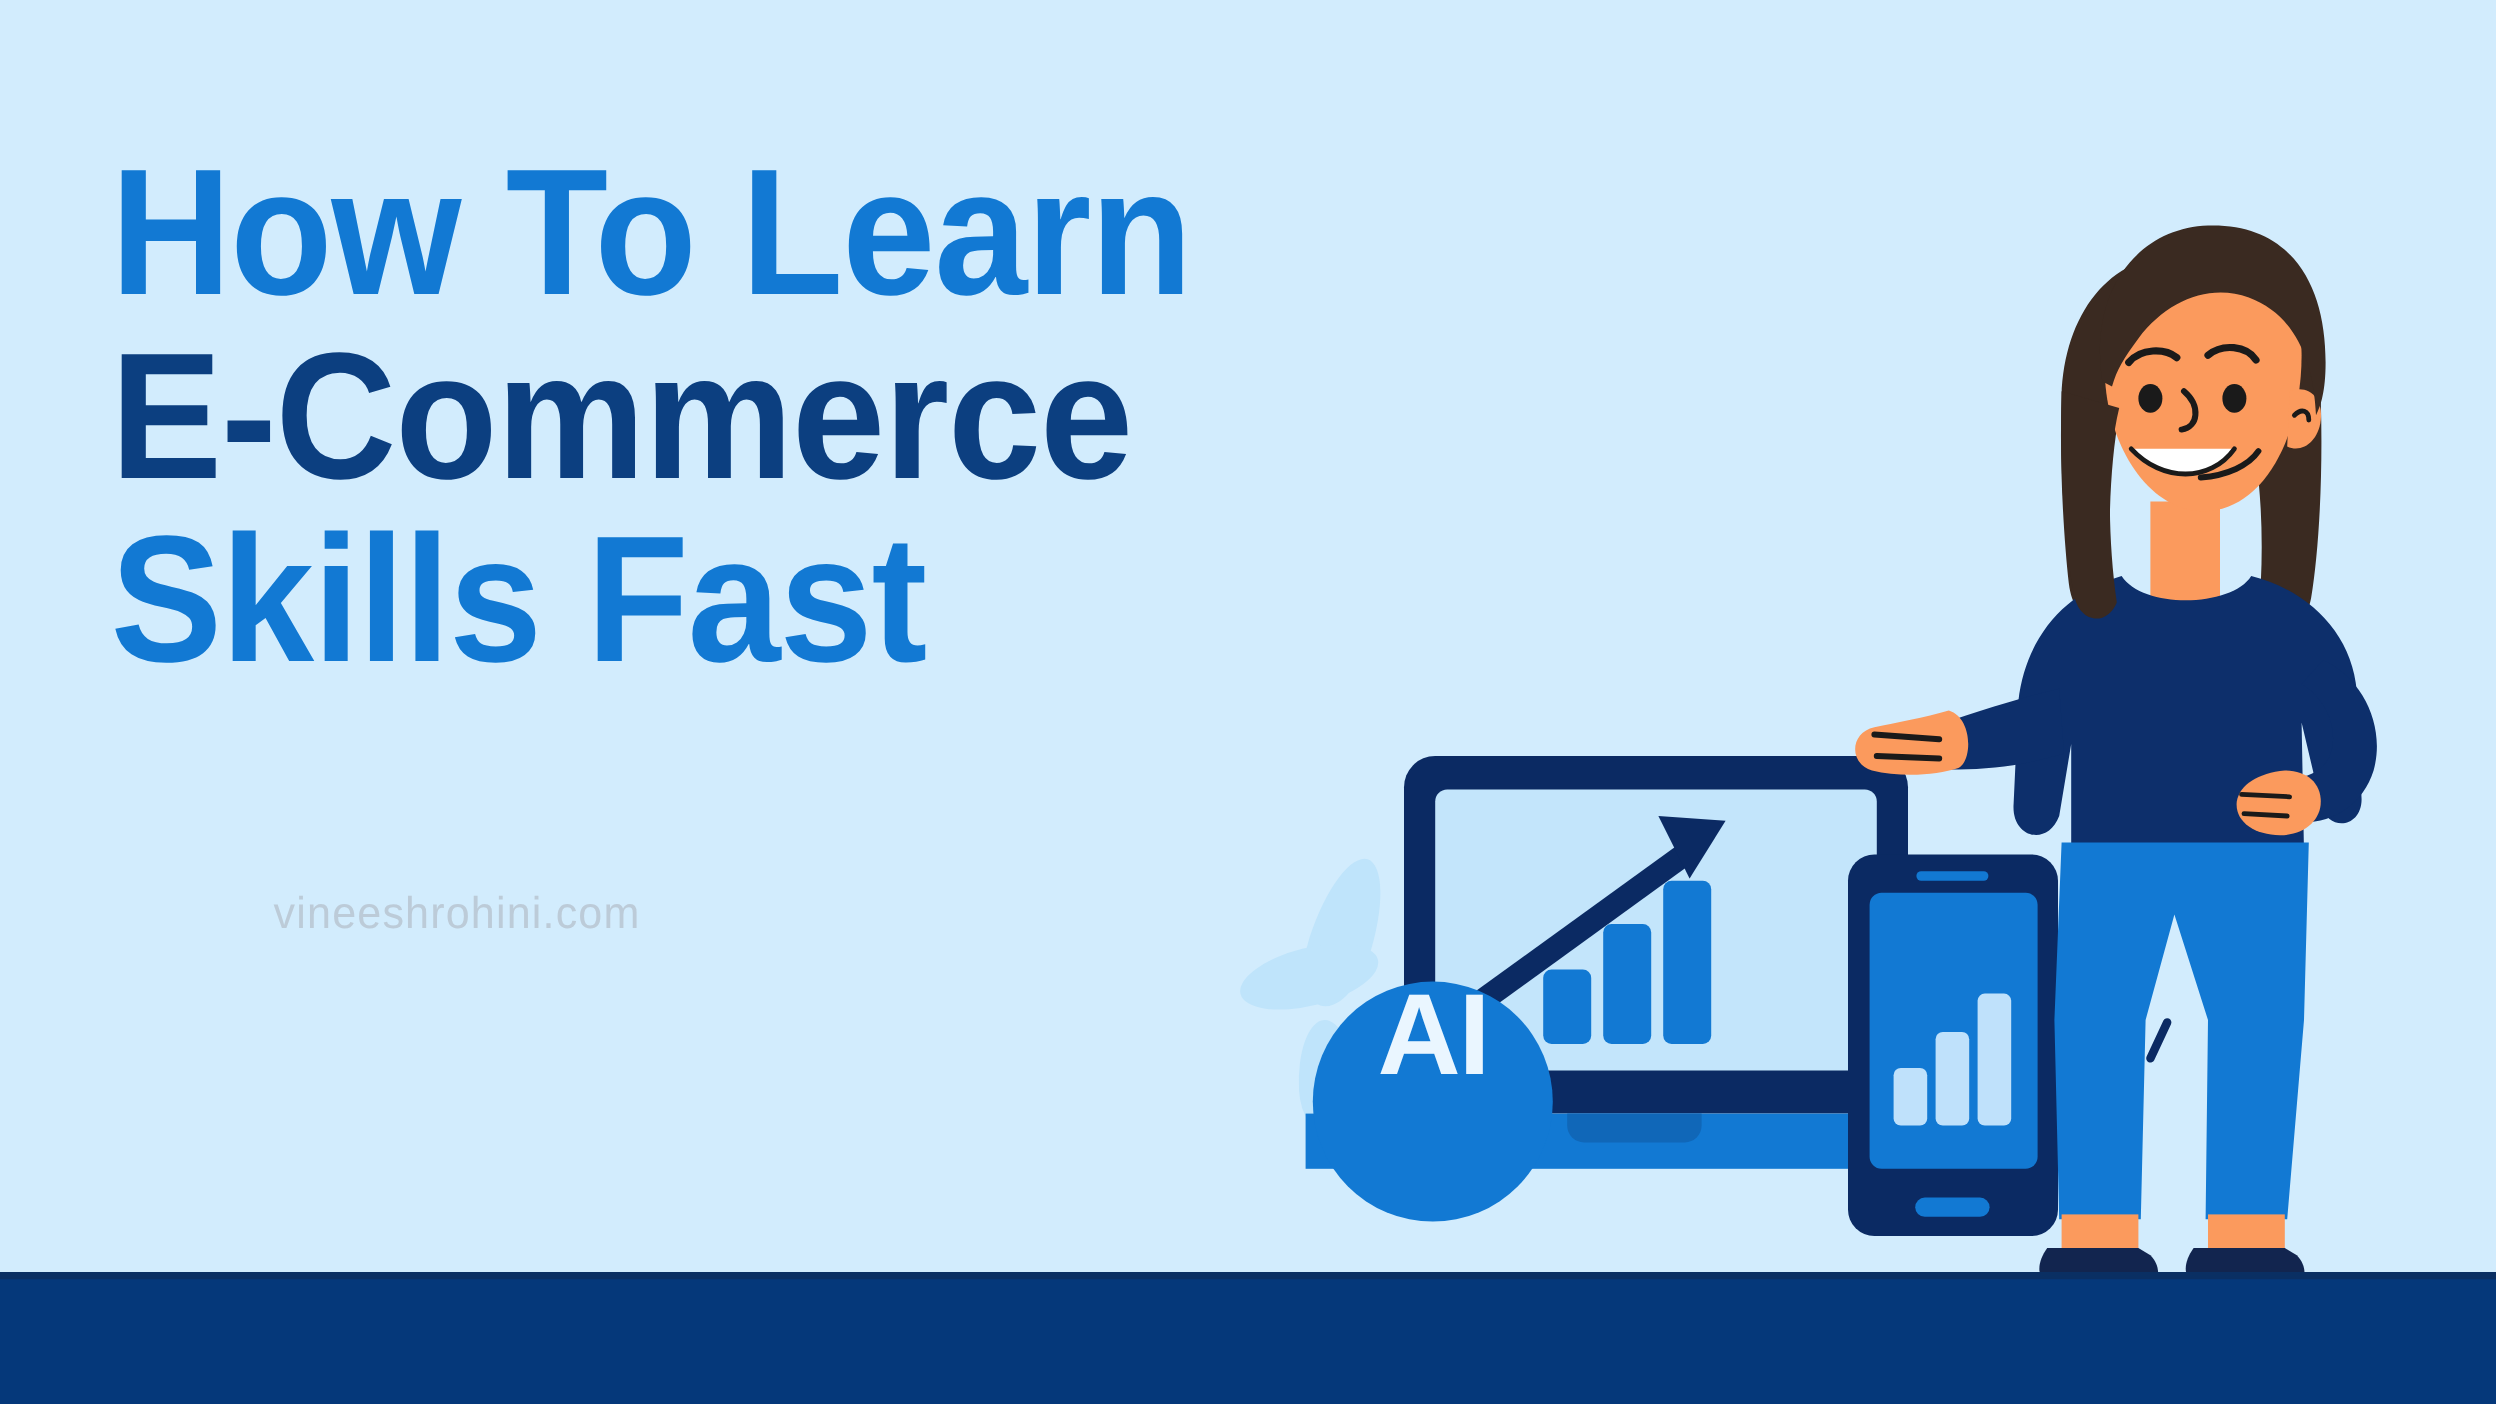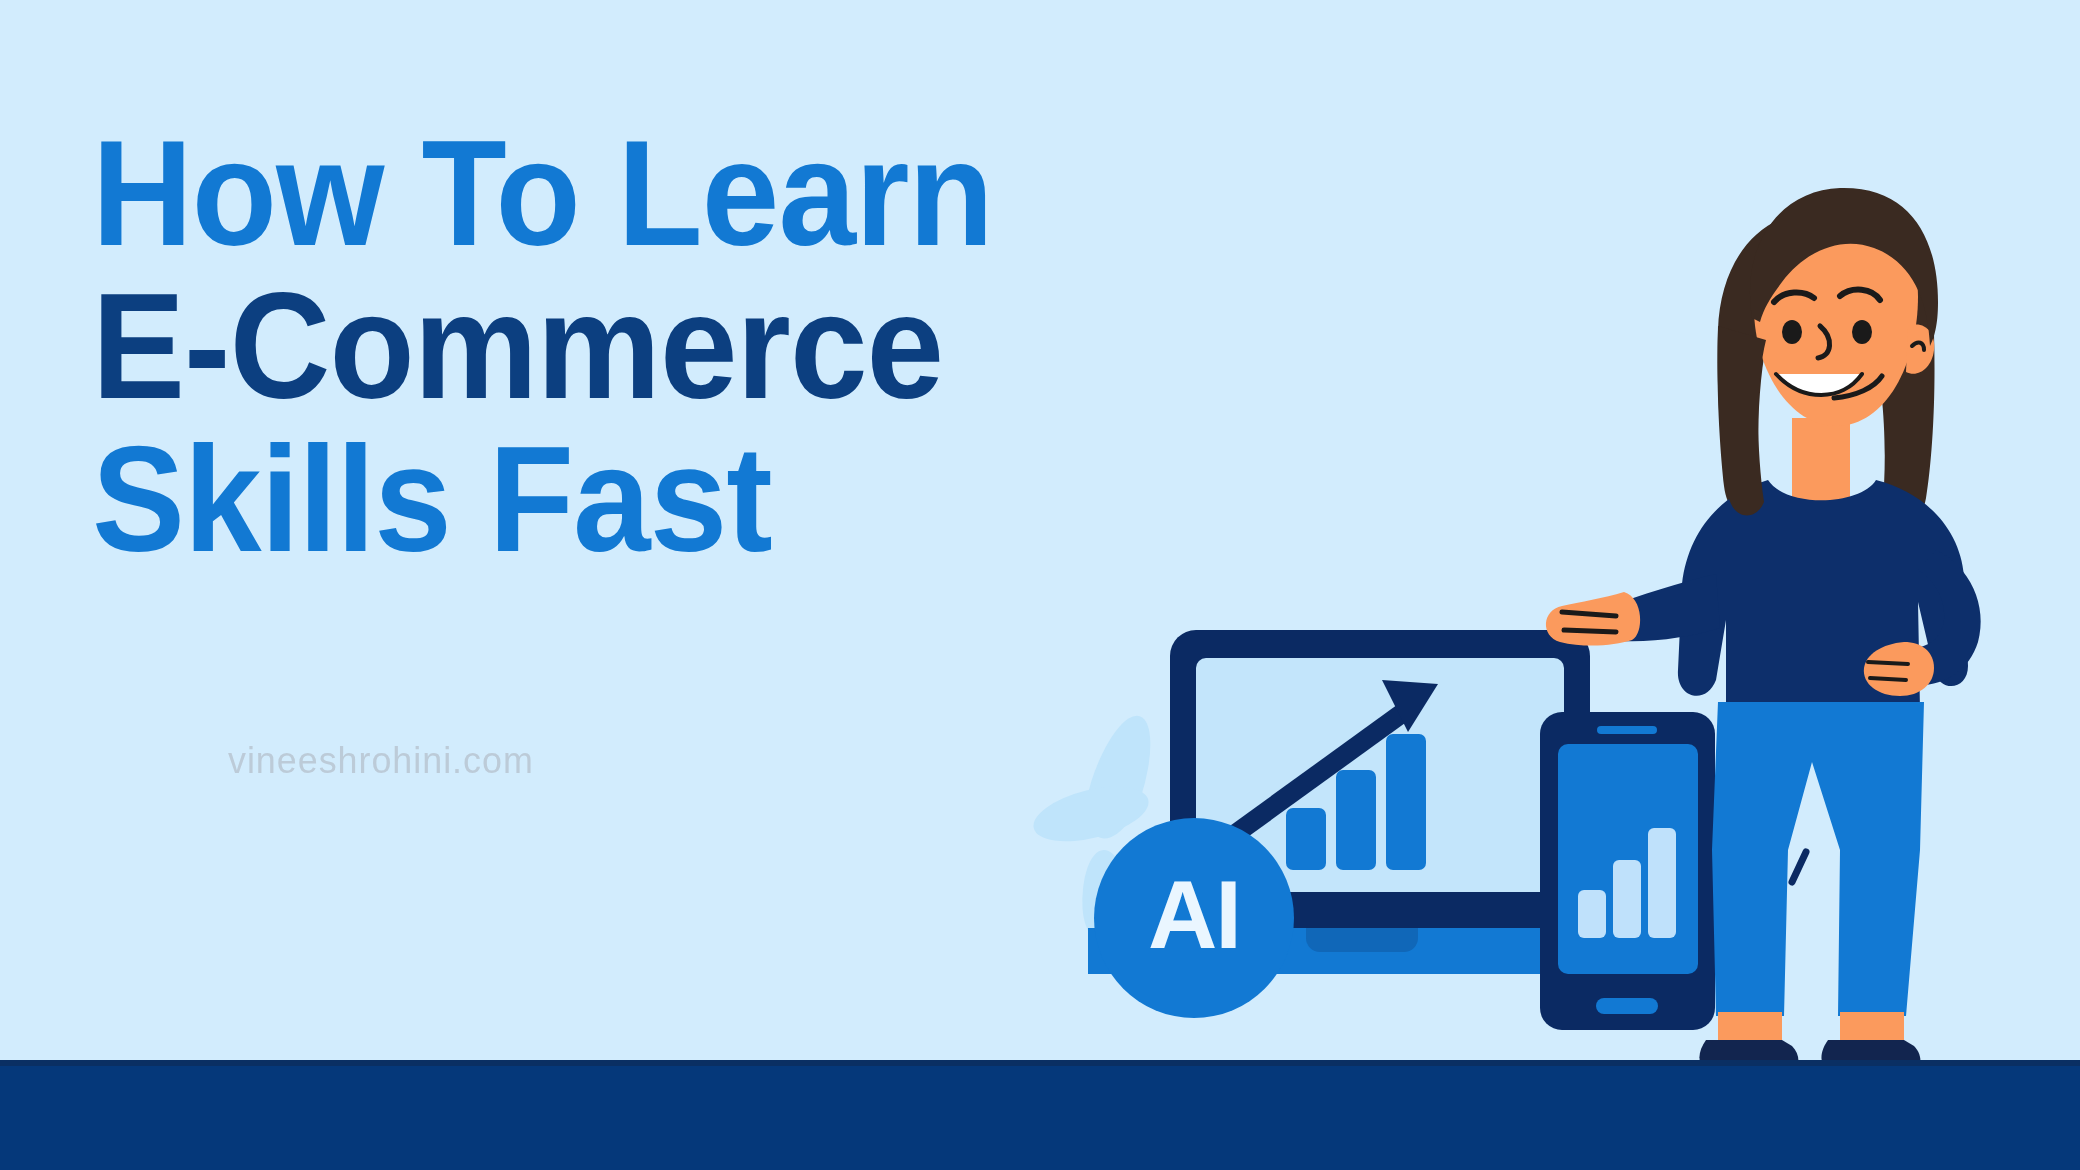--- a/index.html
+++ b/index.html
@@ -57,21 +57,21 @@
   
   .leaf{position:absolute;background:#bfe4fb;border-radius:50% 50% 50% 50%/60% 60% 40% 40%;z-index:5;}
   .leaf-a{left:1094px;top:713px;width:52px;height:128px;transform:rotate(18deg);}
   .leaf-b{left:1032px;top:790px;width:118px;height:48px;transform:rotate(-14deg);border-radius:50%;}
   .leaf-c{left:1082px;top:850px;width:48px;height:96px;transform:rotate(-3deg);}
 
   
   .ai-badge{
     position:absolute;left:1094px;top:818px;width:200px;height:200px;
     border-radius:50%;background:#1279d3;z-index:25;
-    display:flex;align-items:center;justify-content:center;
+    display:flex;align-items:flex-start;justify-content:center;
   }
   .ai-badge span{
     color:#eaf6ff;font-family:"Liberation Sans",sans-serif;
     font-weight:bold;font-size:96px;letter-spacing:-2px;line-height:1;
     transform:translateY(-3px);
   }
 
   
   .laptop{position:absolute;left:1170px;top:630px;width:420px;height:330px;z-index:14;}
   .laptop-body{

